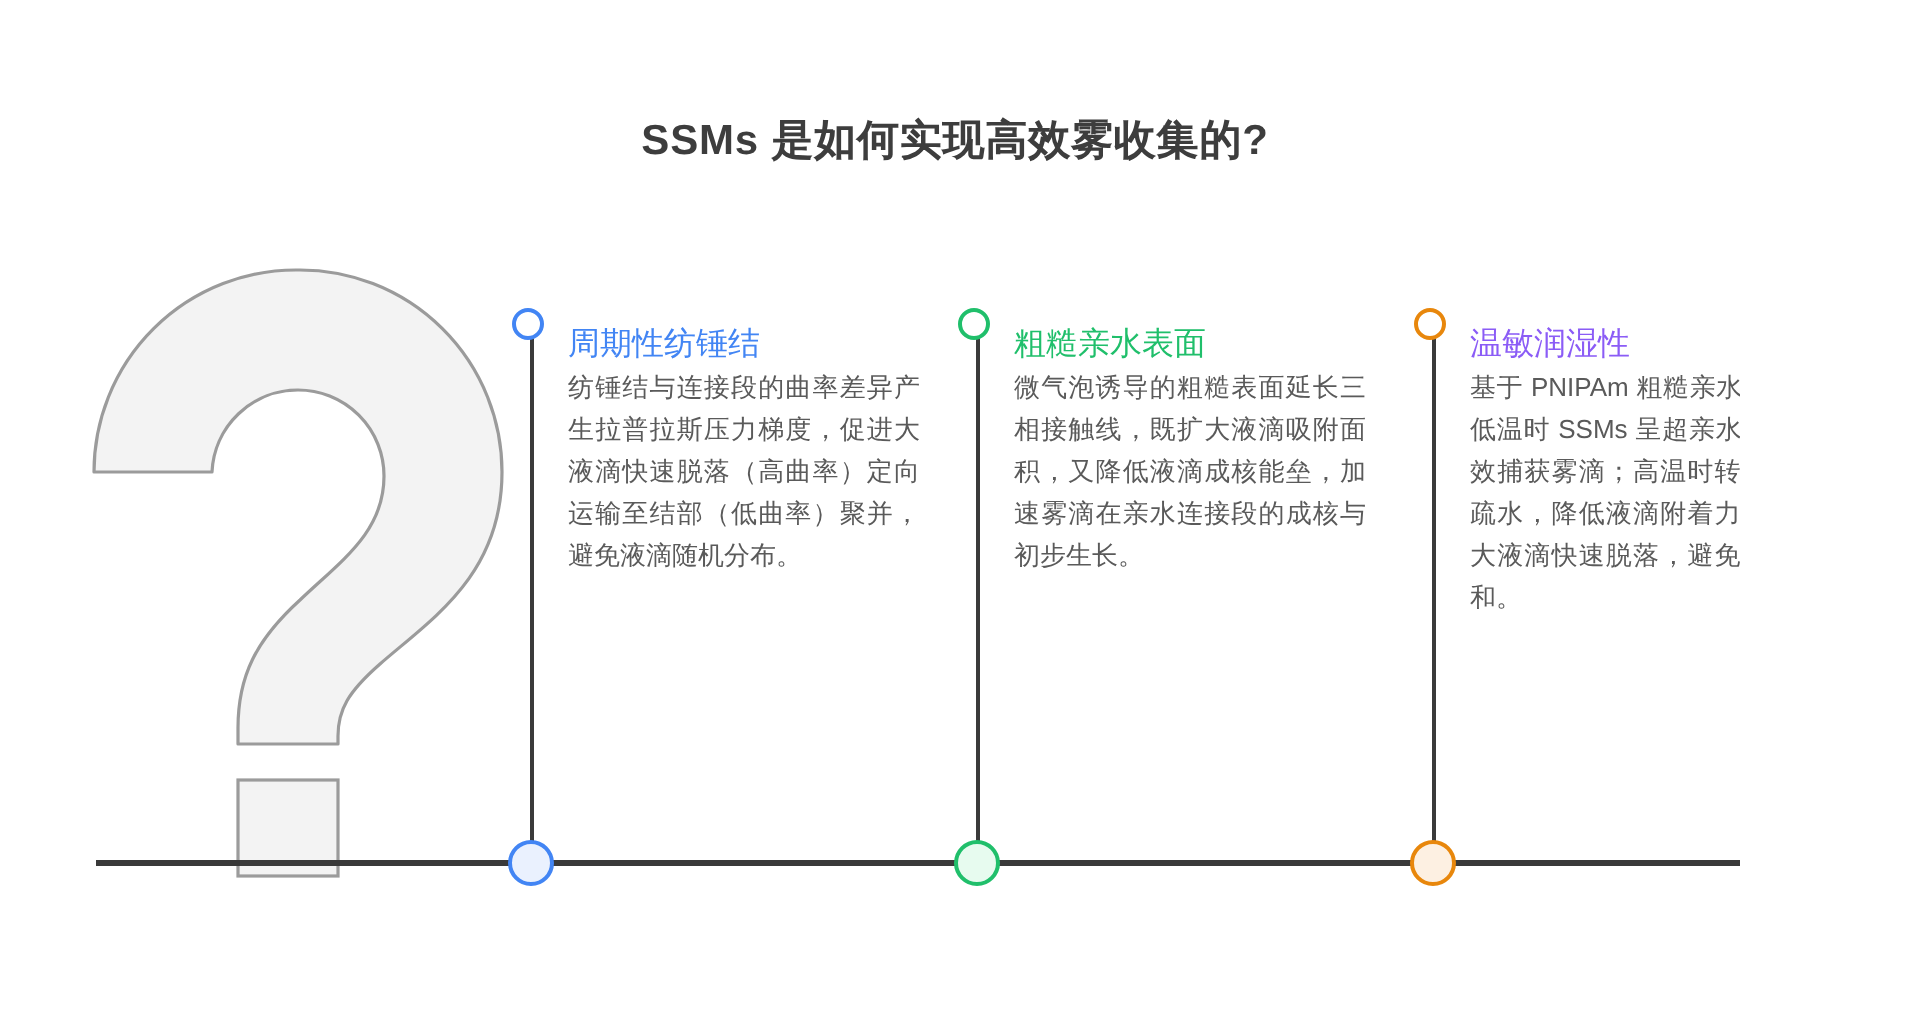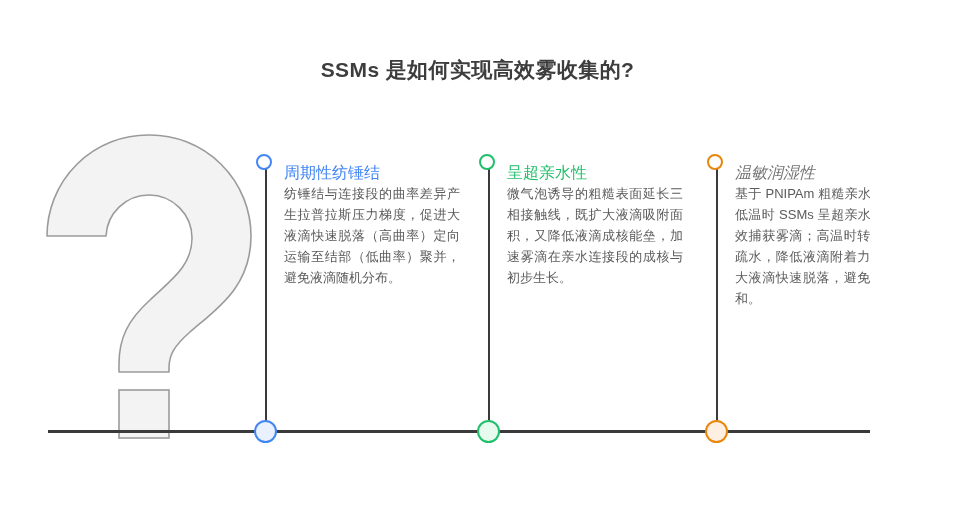--- a/index.html
+++ b/index.html
@@ -144,28 +144,28 @@
   <div class="column" style="left:256px;">
     <div class="col-stem" style="background:#3a3a3a;"></div>
     <div class="col-pin" style="border-color:#4285f4;"></div>
     <div class="col-head" style="color:#4285f4;">周期性纺锤结</div>
     <div class="col-body">纺锤结与连接段的曲率差异产生拉普拉斯压力梯度，促进大液滴快速脱落（高曲率）定向运输至结部（低曲率）聚并，避免液滴随机分布。</div>
   </div>
 
   <div class="column" style="left:479px;">
     <div class="col-stem" style="background:#3a3a3a;"></div>
     <div class="col-pin" style="border-color:#20bf6b;"></div>
-    <div class="col-head" style="color:#20bf6b;">呈超亲水性</div>
+    <div class="col-head" style="color:#20bf6b;">粗糙亲水表面</div>
     <div class="col-body">微气泡诱导的粗糙表面延长三相接触线，既扩大液滴吸附面积，又降低液滴成核能垒，加速雾滴在亲水连接段的成核与初步生长。</div>
   </div>
 
   <div class="column" style="left:707px;">
     <div class="col-stem" style="background:#3a3a3a;"></div>
     <div class="col-pin" style="border-color:#e8870c;"></div>
-    <div class="col-head" style="color:#737373;font-style:italic;">温敏润湿性</div>
+    <div class="col-head" style="color:#8b5cf6;">温敏润湿性</div>
     <div class="col-body">基于 PNIPAm 粗糙亲水表面，低温时 SSMs 呈超亲水性，高效捕获雾滴；高温时转为相对疏水，降低液滴附着力，促进大液滴快速脱落，避免表面饱和。</div>
   </div>
 
   <div class="node" style="left:254px; border-color:#4285f4; background:#eaf1fe;"></div>
   <div class="node" style="left:477px; border-color:#20bf6b; background:#e7fbef;"></div>
   <div class="node" style="left:705px; border-color:#e8870c; background:#fdf0e2;"></div>
 
 </div>
 
 </body></html>

